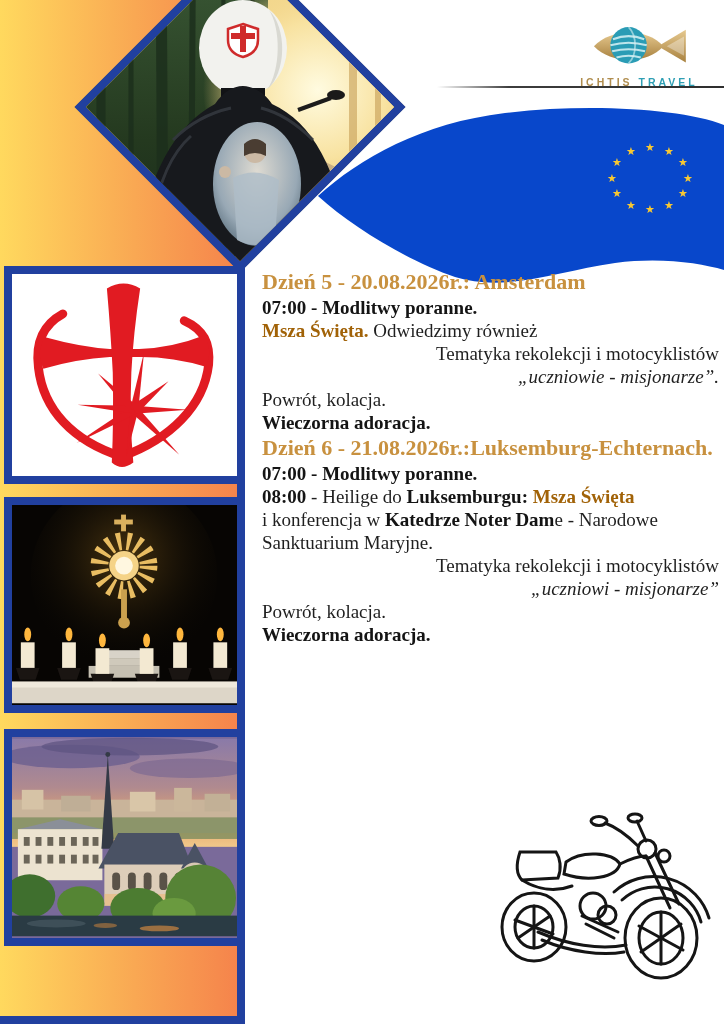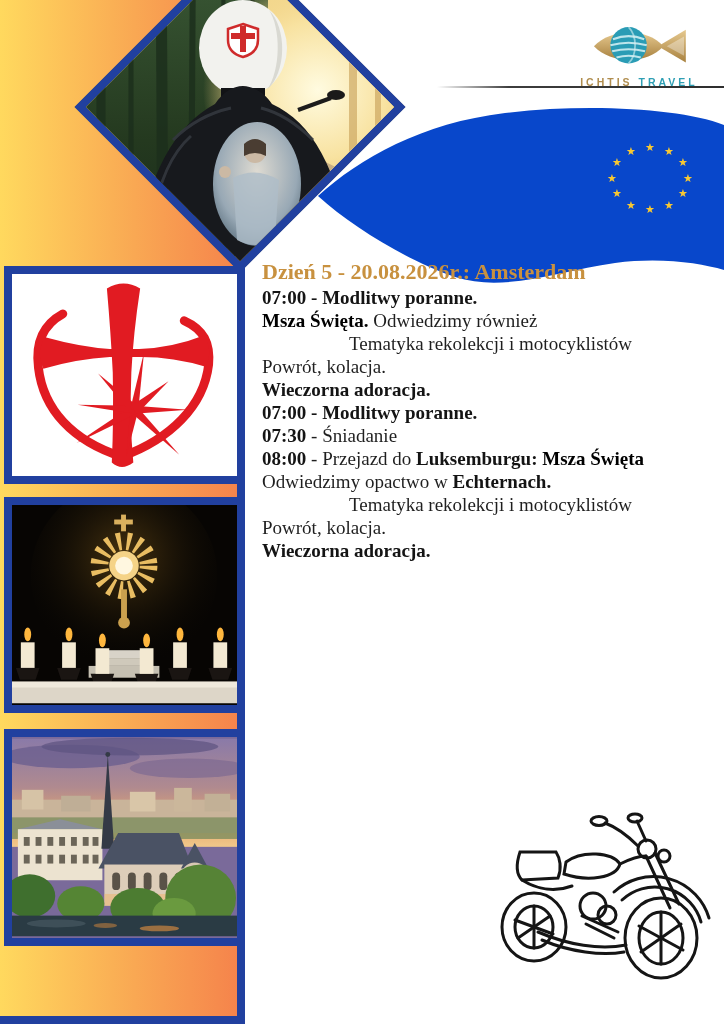--- a/index.html
+++ b/index.html
@@ -27,27 +27,27 @@
   
   .rule{position:absolute;left:437px;top:86px;width:287px;height:2px;
         background:linear-gradient(90deg,rgba(60,60,60,0),#3d3d3d 25%,#2e2e2e 100%);}
   .logo{position:absolute;left:580px;top:20px;width:118px;text-align:center;}
   .logo svg{display:block;margin:0 auto;}
   .logo-text{font-family:"Liberation Sans","DejaVu Sans",sans-serif;font-size:10.5px;font-weight:bold;
              letter-spacing:3px;margin-top:2px;white-space:nowrap;}
   .logo-w1{color:#b08d4e;}
   .logo-w2{color:#2f9fb4;}
   
-  .itinerary{position:absolute;left:262px;top:258px;width:457px;font-size:19px;line-height:23px;color:#1f1f1f;}
+  .itinerary{position:absolute;left:262px;top:268px;width:457px;font-size:19px;line-height:23px;color:#1f1f1f;}
   .sec-title{font-size:22px;line-height:28px;font-weight:bold;color:#c8913f;white-space:nowrap;}
   .line{min-height:23px;}
-  .center{text-align:center;}
+  .center{text-align:right;}
   .justify{text-align:justify;}
   .b{font-weight:bold;color:#141414;text-align:center;}
-  .red{color:#000000;}
+  .red{color:#a16207;}
   .i{font-style:italic;}
   
   .moto{position:absolute;left:498px;top:812px;width:220px;height:172px;}
 </style>
 </head>
 <body>
 
 <div class="page">
 
   <div class="orange-col"></div>
@@ -310,29 +310,31 @@
     </svg>
     <div class="logo-text"><span class="logo-w1">ICHTIS</span> <span class="logo-w2">TRAVEL</span></div>
   </div>
 
   <div class="itinerary" id="itinerary">
       <div class="sec">
         <div class="sec-title">Dzień 5 - 20.08.2026r.: Amsterdam</div>
         <div class="line"><span class="b">07:00 - Modlitwy poranne.</span></div>
         <div class="line"><span class="b red"> Msza Święta.</span><span class=""> Odwiedzimy również</span></div>
         <div class="line center"><span class="">Tematyka rekolekcji i motocyklistów</span></div>
+        <div class="line center"><span class="i">„uczniowie - misjonarze”.</span></div>
         <div class="line"><span class="">Powrót, kolacja.</span></div>
         <div class="line"><span class="b">Wieczorna adoracja.</span></div>
       </div>
       <div class="sec">
+        <div class="sec-title">Dzień 6 - 21.08.2026r.:Luksemburg-Echternach.</div>
         <div class="line"><span class="b">07:00 - Modlitwy poranne.</span></div>
-        <div class="line"><span class="b">07:30</span><span class=""> - Śniadanie</span></div>
-        <div class="line"><span class="b">08:00</span><span class=""> - Przejazd do </span><span class="b">Luksemburgu:</span><span class=""> </span><span class="b red">Msza Święta</span></div>
-        <div class="line"><span class="">Odwiedzimy opactwo w </span><span class="b">Echternach.</span></div>
+        <div class="line"><span class="b">08:00</span><span class=""> - Heilige do </span><span class="b">Luksemburgu:</span><span class=""> </span><span class="b red">Msza Święta</span></div>
+        <div class="line"><span class=""> i konferencja w </span><span class="b">Katedrze Noter Dam</span><span class="">e - Narodowe Sanktuarium Maryjne.</span></div>
         <div class="line center"><span class="">Tematyka rekolekcji i motocyklistów</span></div>
+        <div class="line center"><span class="i">„uczniowi - misjonarze”</span></div>
         <div class="line"><span class="">Powrót, kolacja.</span></div>
         <div class="line"><span class="b">Wieczorna adoracja.</span></div>
       </div>
     </div>
 
   <svg class="moto" viewBox="0 0 220 172">
     <g stroke="#151515" stroke-width="3" fill="none" stroke-linecap="round">
       <ellipse cx="36" cy="115" rx="32" ry="34"></ellipse>
       <ellipse cx="36" cy="115" rx="19" ry="21"></ellipse>
       <line x1="36" y1="94" x2="36" y2="136"></line>

